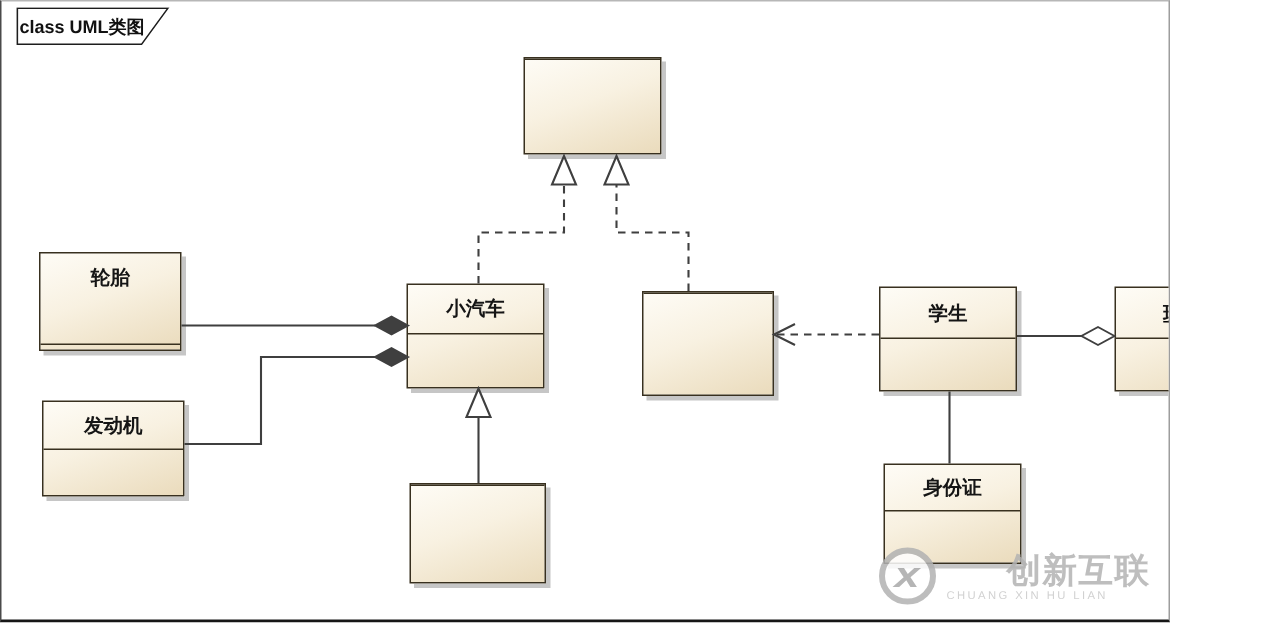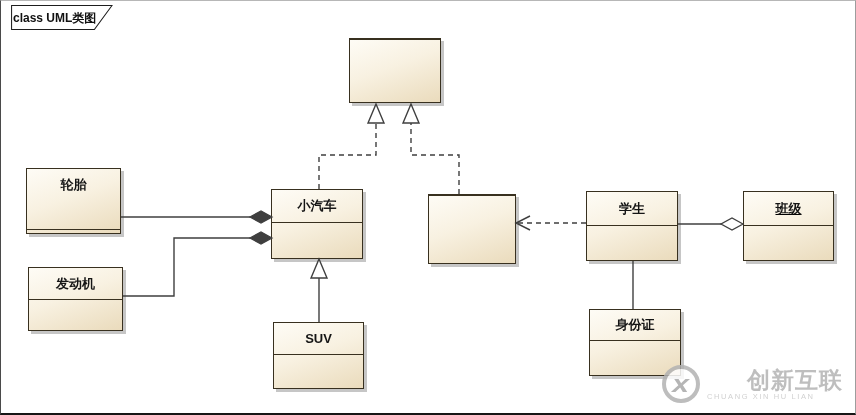--- a/index.html
+++ b/index.html
@@ -1,17 +1,17 @@
 <!DOCTYPE html>
 <html><head>
 <meta charset="utf-8">
 <style>
   html,body{margin:0;padding:0;background:#fff;}
   #canvas{
-    position:relative;width:856px;height:415px;box-sizing:border-box;
+    position:relative;width:780px;height:415px;box-sizing:border-box;
     background:#ffffff;overflow:hidden;
     border-top:1px solid #b7b7b7;border-right:1px solid #9d9d9d;
     border-left:1px solid #4a4a4a;border-bottom:2px solid #161616;
     font-family:"Liberation Sans","DejaVu Sans",sans-serif;
     padding-left:29px;
   }
   .frame-tab-border{
     position:absolute;left:4px;top:4px;width:114px;height:25px;pointer-events:none;
   }
   .frame-tab-label{
@@ -82,24 +82,20 @@
       <div class="cls-header" style="height: 32px;">
 
         <div class="cls-name">小汽车</div>
       </div>
       <div class="cls-body"></div>
     </div>
       <div class="uml-class" style="left: 427px; top: 193px; width: 88px; height: 70px;">
       <div class="cls-body"></div>
     </div>
       <div class="uml-class" style="left: 272px; top: 321px; width: 91px; height: 67px;">
-      <div class="cls-header" style="height: 31px;">
-
-        <div class="cls-name">SUV</div>
-      </div>
       <div class="cls-body"></div>
     </div>
       <div class="uml-class" style="left: 585px; top: 190px; width: 92px; height: 70px;">
       <div class="cls-header" style="height: 33px;">
 
         <div class="cls-name">学生</div>
       </div>
       <div class="cls-body"></div>
     </div>
       <div class="uml-class" style="left: 742px; top: 190px; width: 91px; height: 70px;">

